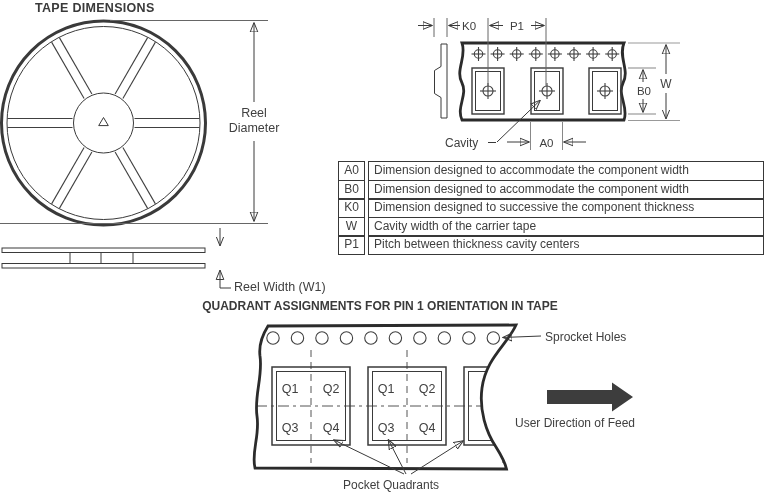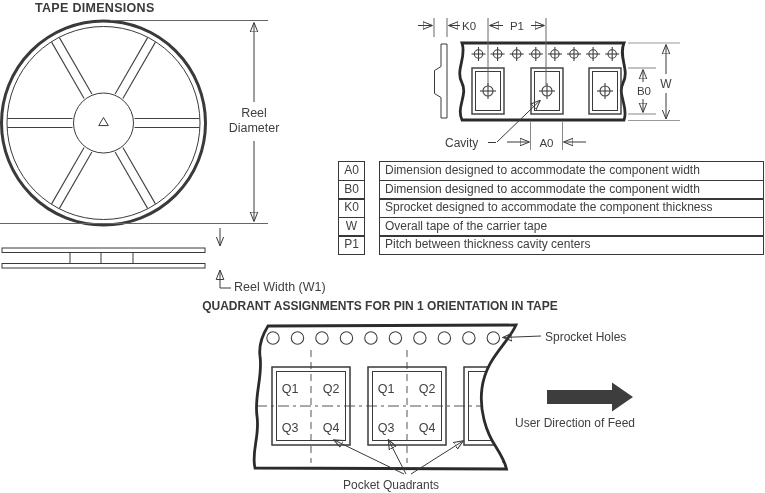--- a/index.html
+++ b/index.html
@@ -19,46 +19,46 @@
   .thick{stroke-width:2.8;stroke:#2b2b2b;}
   .dash{stroke:#555;stroke-width:1;stroke-dasharray:7 5;}
   .dashdot{stroke:#555;stroke-width:1;stroke-dasharray:11 4 3 4;}
   #reel-spokes line,#tape-sprockets line,#tape-sprockets circle,
   #cavity-targets line,#cavity-targets circle,#strip-sprockets circle{stroke:#404040;stroke-width:1.1;fill:none;}
   
   #dim-table{position:absolute;left:338px;top:161px;width:426px;font-size:12px;}
   .trow{display:flex;height:20px;margin-top:-1.5px;}
   .trow:first-child{margin-top:0;}
   .tsym{width:27px;border:1.5px solid #383838;box-sizing:border-box;text-align:center;line-height:16.5px;flex:none;}
-  .tdesc{flex:1;border:1.5px solid #383838;box-sizing:border-box;margin-left:14px;padding-left:5px;line-height:16.5px;white-space:nowrap;overflow:hidden;}
+  .tdesc{flex:1;border:1.5px solid #383838;box-sizing:border-box;margin-left:3px;padding-left:5px;line-height:16.5px;white-space:nowrap;overflow:hidden;}
 </style>
 </head>
 <body>
 
 <div id="canvas">
 
   <div class="title" style="left:35px;top:1px;letter-spacing:0.3px;">TAPE DIMENSIONS</div>
   <div class="title centered" style="left:165px;top:299px;width:430px;font-size:12px;text-align:center;">QUADRANT ASSIGNMENTS FOR PIN 1 ORIENTATION IN TAPE</div>
 
   <div id="dim-table">
     <div class="trow">
       <div class="tsym">A0</div>
       <div class="tdesc">Dimension designed to accommodate the component width</div>
     </div>
     <div class="trow">
       <div class="tsym">B0</div>
       <div class="tdesc">Dimension designed to accommodate the component width</div>
     </div>
     <div class="trow">
       <div class="tsym">K0</div>
-      <div class="tdesc">Sprocket designed to accommodate the component thickness</div>
+      <div class="tdesc">Dimension designed to successive the component thickness</div>
     </div>
     <div class="trow">
       <div class="tsym">W</div>
-      <div class="tdesc">Overall tape of the carrier tape</div>
+      <div class="tdesc">Cavity width of the carrier tape</div>
     </div>
     <div class="trow">
       <div class="tsym">P1</div>
       <div class="tdesc">Pitch between thickness cavity centers</div>
     </div>
   </div>
 
   <svg width="765" height="493" viewBox="0 0 765 493">
     <defs>
       <marker id="arr" viewBox="0 0 10 10" refX="9" refY="5" markerWidth="10" markerHeight="10" orient="auto-start-reverse">

